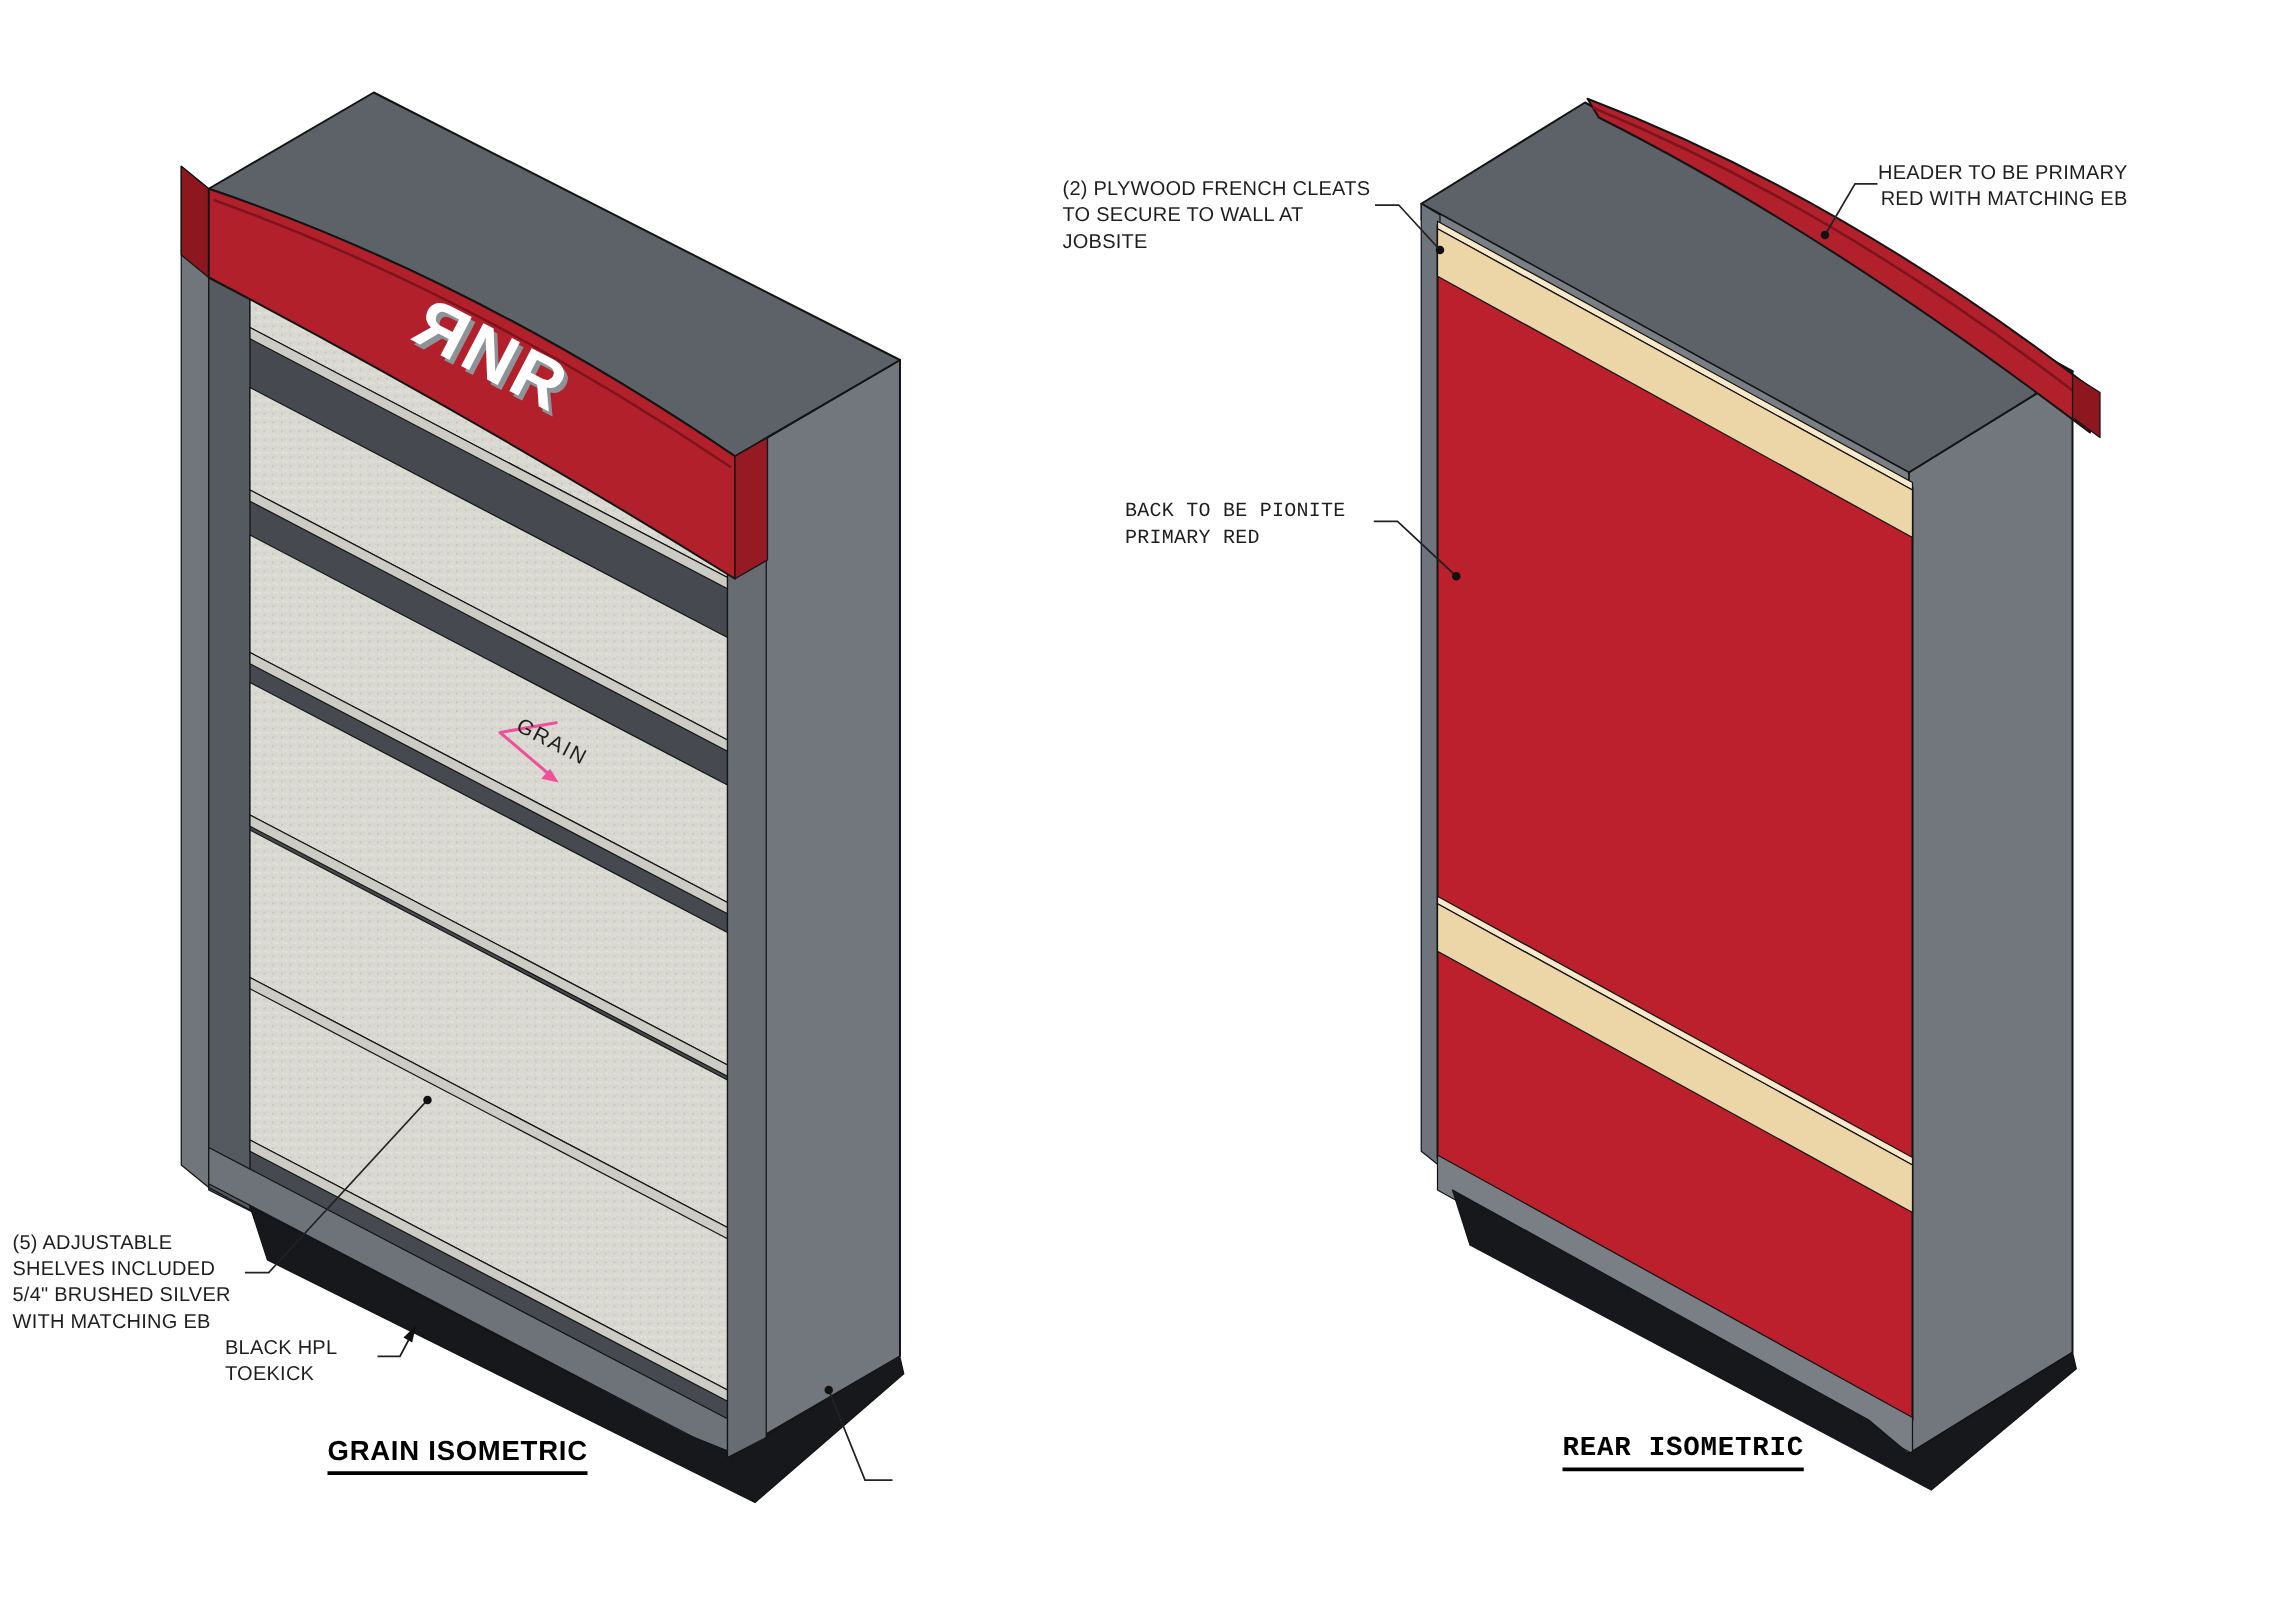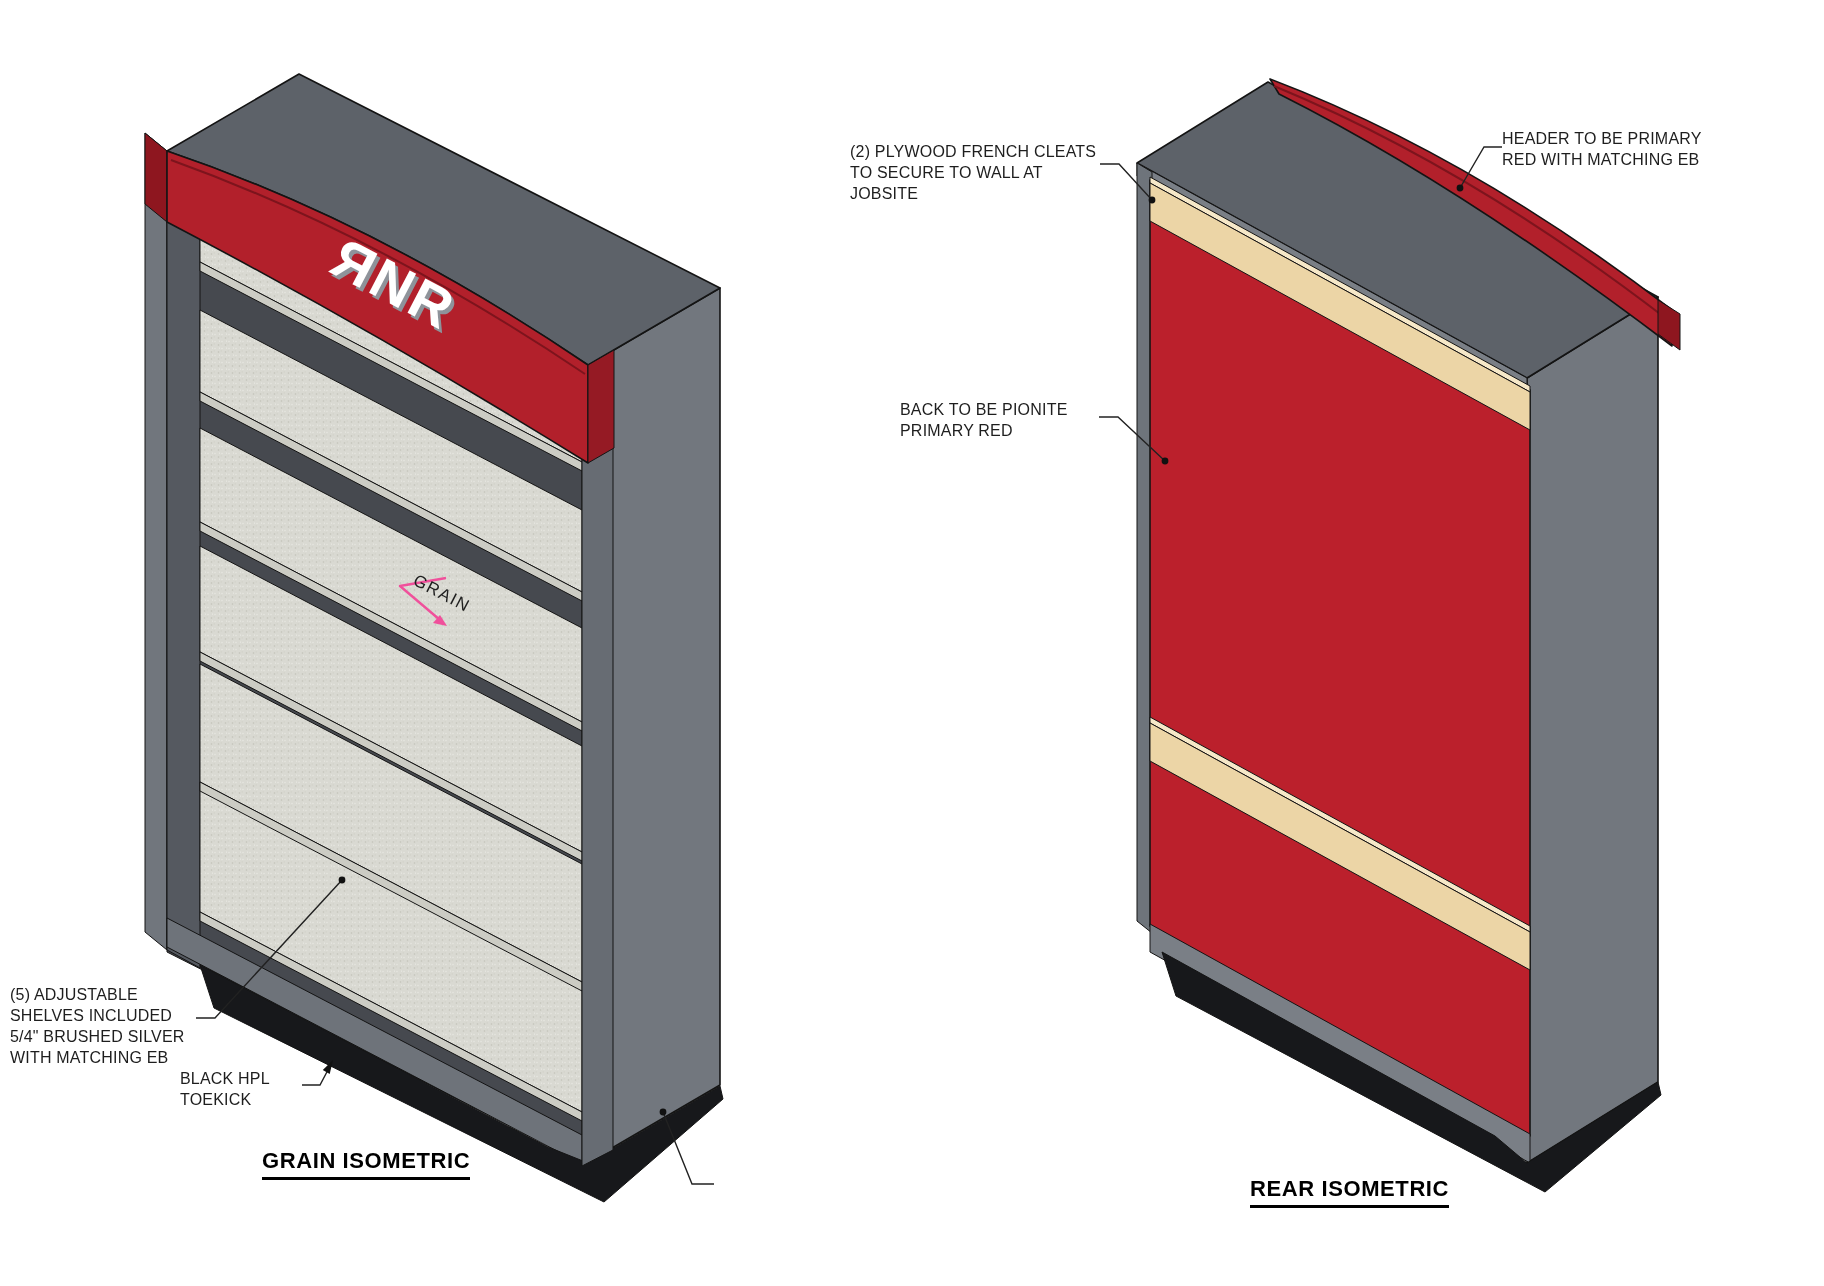--- a/index.html
+++ b/index.html
@@ -8,21 +8,21 @@
   .canvas > svg{position:absolute;left:0;top:0;}
   .note{
     position:absolute;
     font-size:16px;
     line-height:21px;
     color:#1e1e1e;
     letter-spacing:0.2px;
     white-space:pre-line;
   }
   .note.r{text-align:left;}
-  .note.l{text-align:left;}
+  .note.l{text-align:right;}
   .vtitle{
     position:absolute;
     font-size:22px;
     font-weight:bold;
     color:#000;
     letter-spacing:0.6px;
     border-bottom:3px solid #000;
     padding-bottom:3px;
     white-space:nowrap;
   }
@@ -173,22 +173,22 @@
 5/4" BRUSHED SILVER
 WITH MATCHING EB</div>
 
   <div class="note r" style="left:180px;top:1068px;width:120px;">BLACK HPL
 TOEKICK</div>
 
 
   <div class="note r" style="left:850px;top:141px;width:248px;">(2) PLYWOOD FRENCH CLEATS
 TO SECURE TO WALL AT JOBSITE</div>
 
-  <div class="note r" style="left:900px;top:399px;width:198px;">BACK TO BE PIONITE
+  <div class="note r" style="left:900px;top:399px;width:198px;font-family:Liberation Mono, monospace;">BACK TO BE PIONITE
 PRIMARY RED</div>
 
   <div class="note l" style="left:1502px;top:128px;width:200px;">HEADER TO BE PRIMARY
 RED WITH MATCHING EB</div>
 
   <div class="vtitle" style="left:262px;top:1148px;">GRAIN ISOMETRIC</div>
 
-  <div class="vtitle" style="left:1250px;top:1176px;">REAR ISOMETRIC</div>
+  <div class="vtitle" style="left:1250px;top:1146px;font-family:Liberation Mono, monospace;">REAR ISOMETRIC</div>
 </div>
 
 </body></html>

